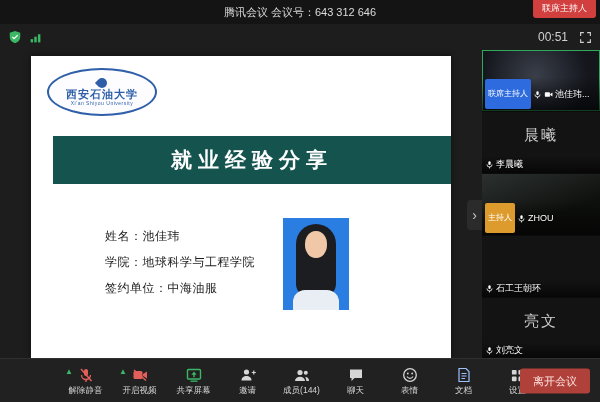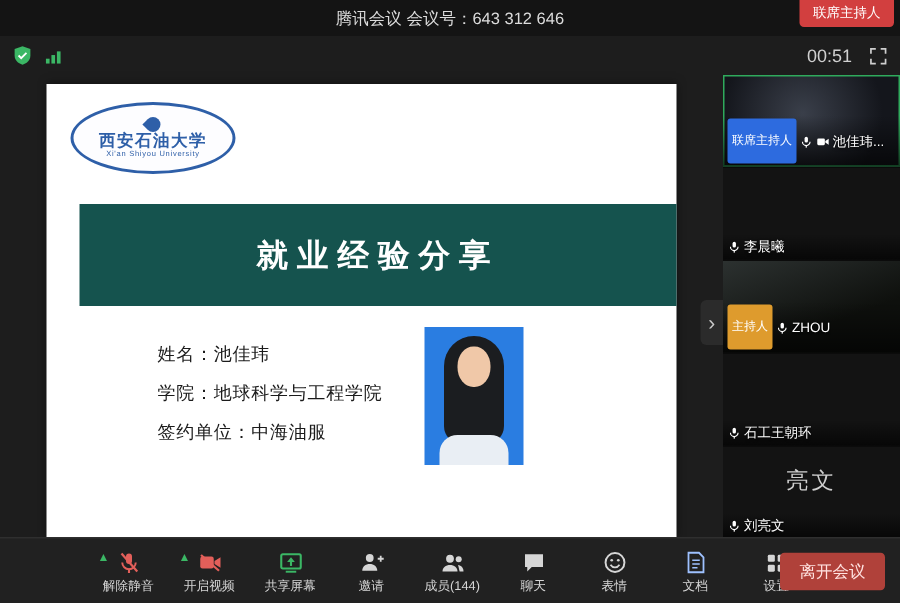--- a/index.html
+++ b/index.html
@@ -22,21 +22,21 @@
   
   .main { flex:1; display:flex; min-height:0; }
   .stage { flex:1; position:relative; display:flex; justify-content:center; background:#1d1d1d; }
   .slide { width:420px; height:302px; background:#ffffff; margin-top:6px; position:relative; box-shadow:0 0 6px rgba(0,0,0,.5);padding-left:16px; }
 
   .logo { position:absolute; top:12px; left:16px; width:110px; height:48px; border:2px solid #2e5fa8; border-radius:50%; display:flex; flex-direction:column; align-items:center; justify-content:center; gap:1px; background:#fdfdff; }
   .logo-mark { width:10px; height:10px; background:#2e5fa8; border-radius:50% 50% 50% 0; transform:rotate(45deg); }
   .logo-cn { color:#2e5fa8; font-size:11px; font-weight:bold; letter-spacing:1px; line-height:1; }
   .logo-en { color:#2e5fa8; font-size:5px; line-height:1; letter-spacing:.5px; }
 
-  .banner { position:absolute; top:80px; left:22px; right:0; height:68px; background:#15534e; display:flex; align-items:center; justify-content:center; }
+  .banner { position:absolute; top:80px; left:22px; right:0; height:48px; background:#15534e; display:flex; align-items:center; justify-content:center; }
   .banner-text { color:#ffffff; font-size:21px; font-weight:bold; letter-spacing:6px; }
 
   .info { position:absolute; top:172px; left:74px; }
   .info-line { font-size:12px; color:#1b1b1b; margin-bottom:9px; letter-spacing:.5px; }
 
   .photo { position:absolute; top:162px; left:252px; width:66px; height:92px; background:#2a7de1; overflow:hidden; }
   .photo .hair { position:absolute; top:6px; left:50%; transform:translateX(-50%); width:40px; height:72px; background:#1b1d20; border-radius:20px 20px 12px 12px; }
   .photo .face { position:absolute; top:13px; left:50%; transform:translateX(-50%); width:22px; height:27px; background:#f0c8a8; border-radius:48%; }
   .photo .body { position:absolute; bottom:0; left:50%; transform:translateX(-50%); width:46px; height:20px; background:#e9eef4; border-radius:12px 12px 0 0; }
 
@@ -139,20 +139,21 @@
             </svg>
           <svg class="mini-icon" viewBox="0 0 16 16" fill="#fff">
               <rect x="1.5" y="4" width="9" height="8" rx="1.5"></rect>
               <path d="M11 7l4-2.5v7L11 9z"></path>
             </svg>
           <span class="tile-name">池佳玮...</span>
         </div>
       </div>
 
       <div class="tile">
+        <div class="tile-center">晨曦</div>
         <div class="tile-bar">
           <svg class="mini-icon" viewBox="0 0 16 16" fill="#fff">
               <rect x="6" y="2" width="4" height="7" rx="2"></rect>
               <path d="M3.5 8a4.5 4.5 0 0 0 9 0" fill="none" stroke="#fff" stroke-width="1.4"></path>
               <rect x="7.3" y="12" width="1.4" height="3"></rect>
             </svg>
           <span class="tile-name">李晨曦</span>
         </div>
       </div>
 

